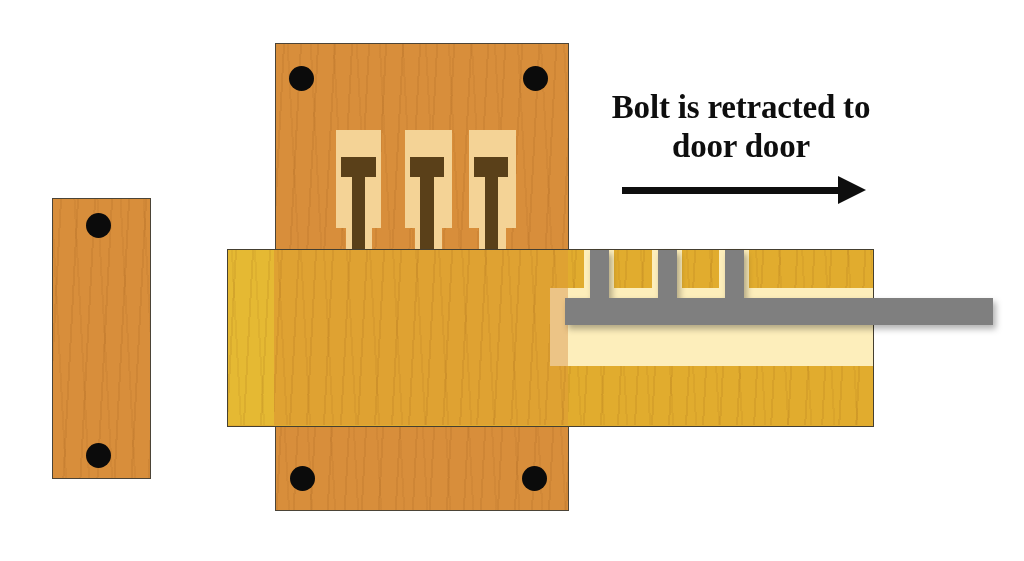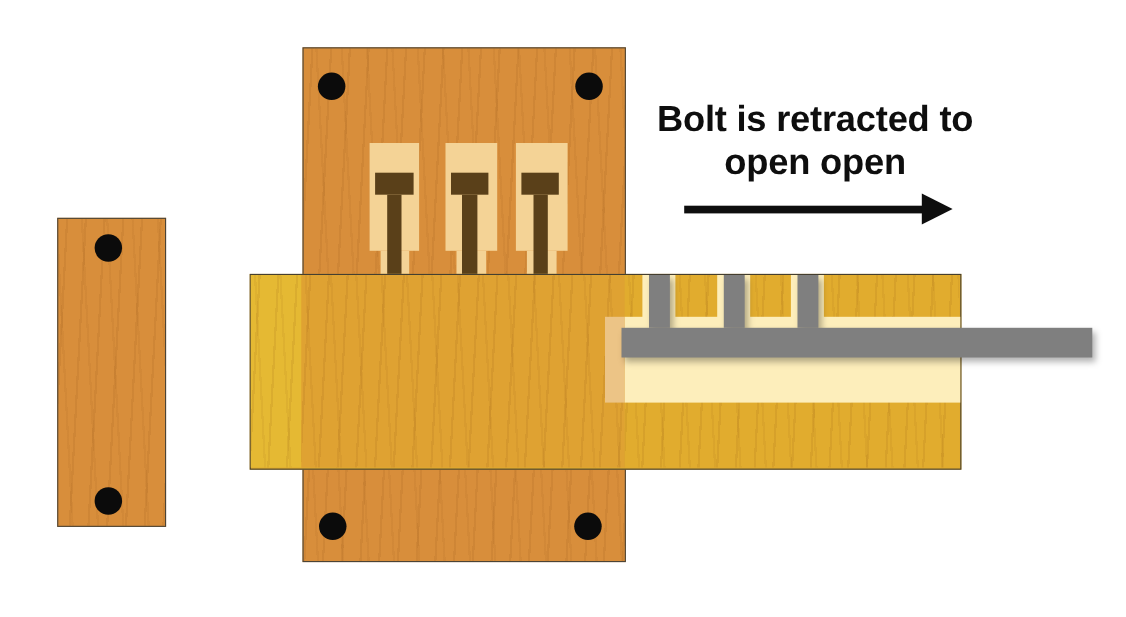--- a/index.html
+++ b/index.html
@@ -1,18 +1,18 @@
 <!DOCTYPE html>
 <html><head>
 <meta charset="utf-8">
 <style>
   html,body{margin:0;padding:0;background:#ffffff;}
   .canvas{
     position:relative;width:1024px;height:561px;background:#ffffff;overflow:hidden;
-    font-family:Liberation Sans, sans-serif;
+    font-family:Liberation Serif, serif;
   }
   
   .woodgrain{
     background-image:
       repeating-linear-gradient(93deg, rgba(0,0,0,0) 0 7px, rgba(122,62,8,0.10) 7px 9px, rgba(0,0,0,0) 9px 17px),
       repeating-linear-gradient(87deg, rgba(0,0,0,0) 0 12px, rgba(122,62,8,0.07) 12px 14px, rgba(0,0,0,0) 14px 23px);
   }
   
   .plank-left{
     position:absolute;left:52px;top:198px;width:99px;height:281px;
@@ -124,21 +124,21 @@
 
   <div class="key">
     <div class="key-tooth t1"></div>
     <div class="key-tooth t2"></div>
     <div class="key-tooth t3"></div>
     <div class="key-shaft"></div>
   </div>
 
   <div class="caption">
     <div>Bolt is retracted to</div>
-    <div>open open</div>
+    <div>door door</div>
   </div>
 
   <div class="arrow">
     <div class="arrow-shaft"></div>
     <div class="arrow-head"></div>
   </div>
 
 </div>
 
 </body></html>

